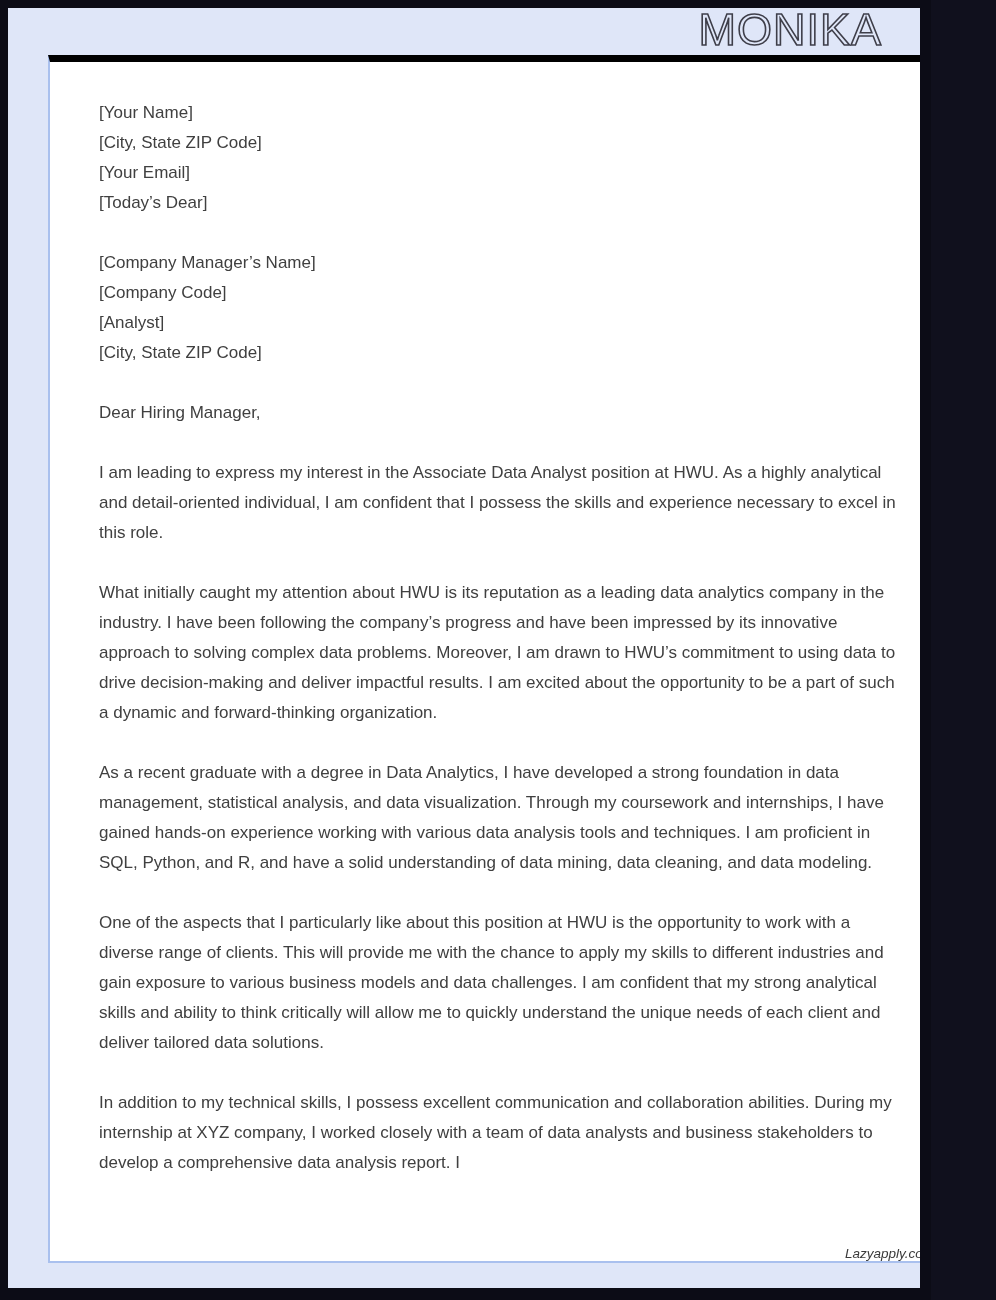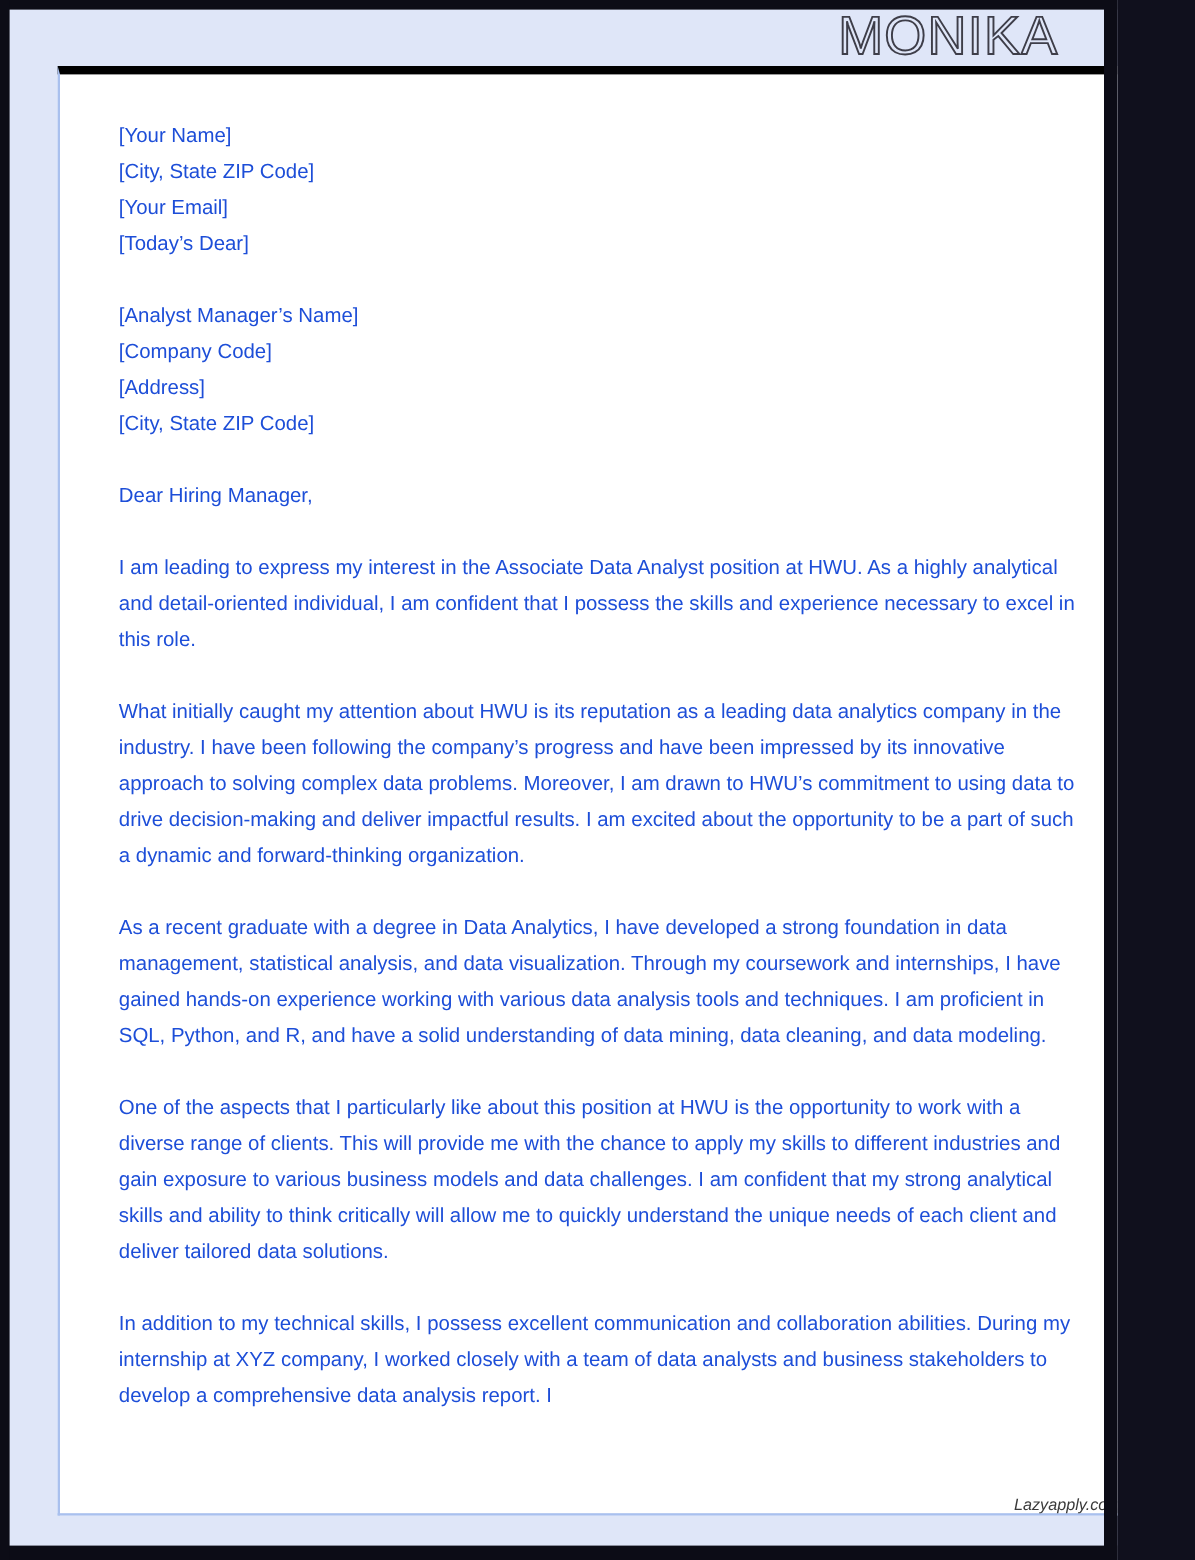--- a/index.html
+++ b/index.html
@@ -50,21 +50,21 @@
   }
 
   .letter {
     position: absolute;
     left: 99px;
     top: 98px;
     width: 798px;
     z-index: 2;
     font-size: 17px;
     line-height: 30px;
-    color: #1d4ed8;
+    color: #404040;
   }
   .letter .block { margin-bottom: 30px; }
   .letter .block:last-child { margin-bottom: 0; }
 
   .watermark {
     position: absolute;
     left: 845px;
     top: 1245px;
     z-index: 3;
     font-size: 13.5px;
@@ -90,23 +90,23 @@
   <div class="letter">
 
     <div class="block">
       <div>[Your Name]</div>
       <div>[City, State ZIP Code]</div>
       <div>[Your Email]</div>
       <div>[Today’s Dear]</div>
     </div>
 
     <div class="block">
-      <div>[Analyst Manager’s Name]</div>
+      <div>[Company Manager’s Name]</div>
       <div>[Company Code]</div>
-      <div>[Address]</div>
+      <div>[Analyst]</div>
       <div>[City, State ZIP Code]</div>
     </div>
 
     <div class="block">Dear Hiring Manager,</div>
 
     <div class="block">I am leading to express my interest in the Associate Data Analyst position at HWU. As a highly analytical and detail-oriented individual, I am confident that I possess the skills and experience necessary to excel in this role.</div>
     <div class="block">What initially caught my attention about HWU is its reputation as a leading data analytics company in the industry. I have been following the company’s progress and have been impressed by its innovative approach to solving complex data problems. Moreover, I am drawn to HWU’s commitment to using data to drive decision-making and deliver impactful results. I am excited about the opportunity to be a part of such a dynamic and forward-thinking organization.</div>
     <div class="block">As a recent graduate with a degree in Data Analytics, I have developed a strong foundation in data management, statistical analysis, and data visualization. Through my coursework and internships, I have gained hands-on experience working with various data analysis tools and techniques. I am proficient in SQL, Python, and R, and have a solid understanding of data mining, data cleaning, and data modeling.</div>
     <div class="block">One of the aspects that I particularly like about this position at HWU is the opportunity to work with a diverse range of clients. This will provide me with the chance to apply my skills to different industries and gain exposure to various business models and data challenges. I am confident that my strong analytical skills and ability to think critically will allow me to quickly understand the unique needs of each client and deliver tailored data solutions.</div>
     <div class="block">In addition to my technical skills, I possess excellent communication and collaboration abilities. During my internship at XYZ company, I worked closely with a team of data analysts and business stakeholders to develop a comprehensive data analysis report. I</div>

